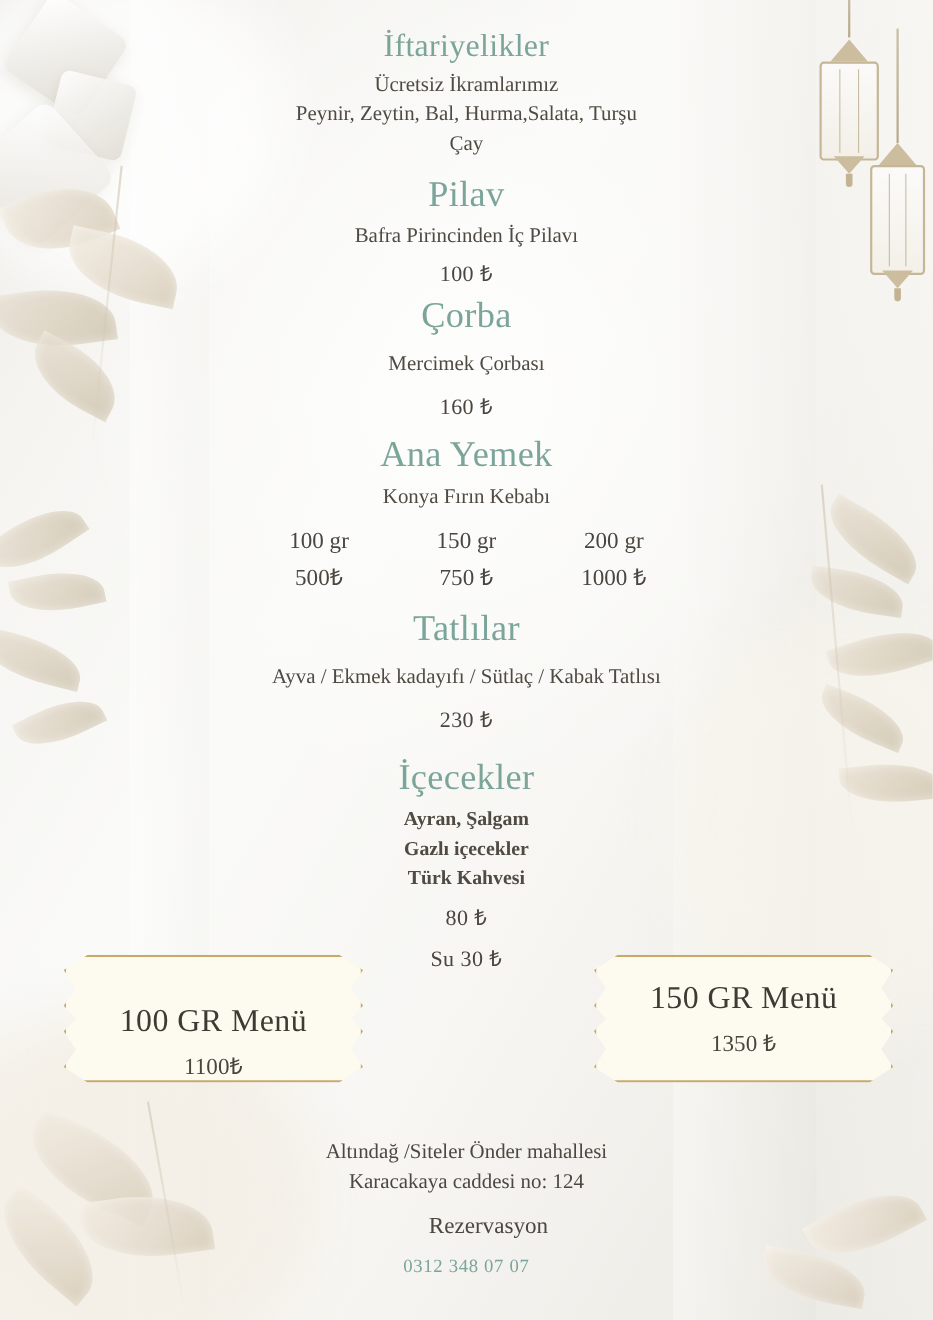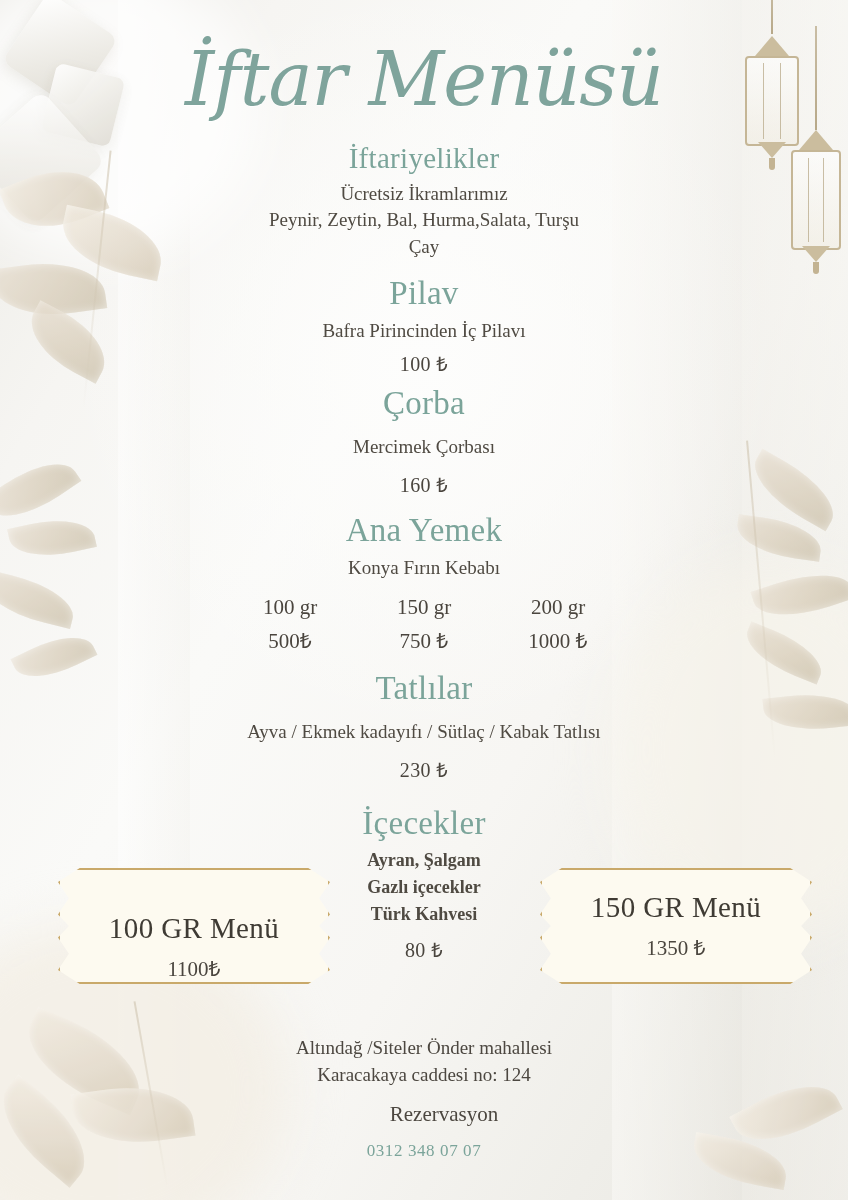--- a/index.html
+++ b/index.html
@@ -317,21 +317,20 @@
       <div class="cord" style="top:-100px; height:104px;"></div>
       <div class="cap" style="top:4px;"></div>
       <div class="body" style="top:24px; width:46px; height:96px;"></div>
       <div class="base" style="top:120px;"></div>
       <div class="finial" style="top:136px;"></div>
     </div>
   </div>
 
   <div class="content">
 
-    <div class="title">İftar Menüsü</div>
 
     <div class="section" style="margin-top:26px;">
       <div class="sec-head">İftariyelikler</div>
       <div class="line">Ücretsiz İkramlarımız</div>
       <div class="line">Peynir, Zeytin, Bal, Hurma,Salata, Turşu</div>
       <div class="line">Çay</div>
     </div>
 
     <div class="section" style="margin-top:16px;">
       <div class="sec-head lg">Pilav</div>
@@ -369,20 +368,21 @@
       <div class="line" style="margin-top:12px;">Ayva / Ekmek kadayıfı / Sütlaç / Kabak Tatlısı</div>
       <div class="price" style="margin-top:12px;">230 ₺</div>
     </div>
 
     <div class="section drinks" style="margin-top:22px;">
       <div class="sec-head lg">İçecekler</div>
       <div class="line sm">Ayran, Şalgam</div>
       <div class="line sm">Gazlı içecekler</div>
       <div class="line sm">Türk Kahvesi</div>
       <div class="price">80 ₺</div>
+      <div class="price" style="margin-top:10px;">Su 30 ₺</div>
     </div>
 
   </div>
 
   <div class="badge badge-left">
     <div class="b-title">100 GR Menü</div>
     <div class="b-price">1100₺</div>
   </div>
   <div class="badge badge-right">
     <div class="b-title">150 GR Menü</div>

